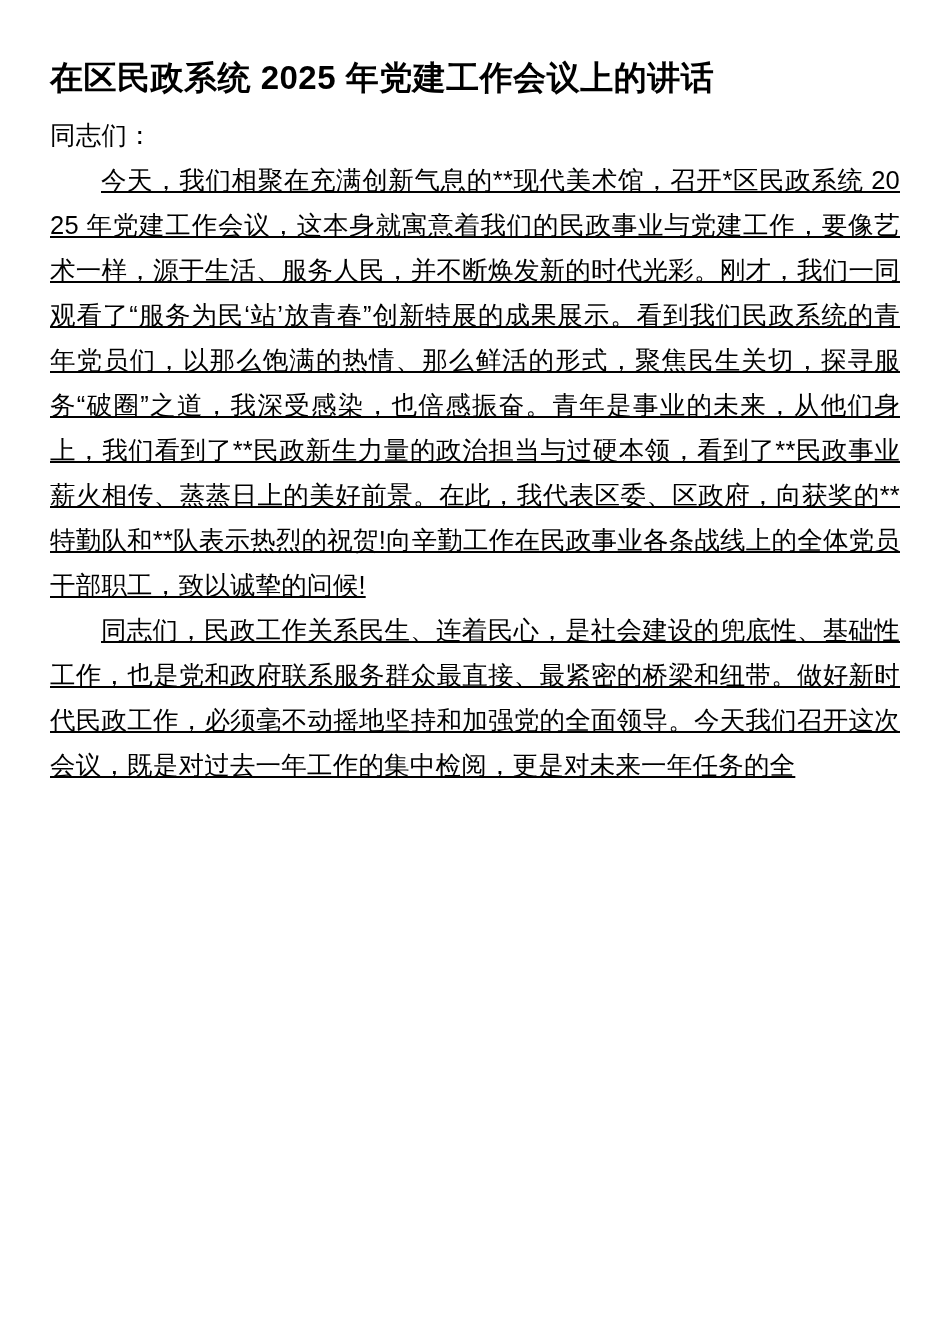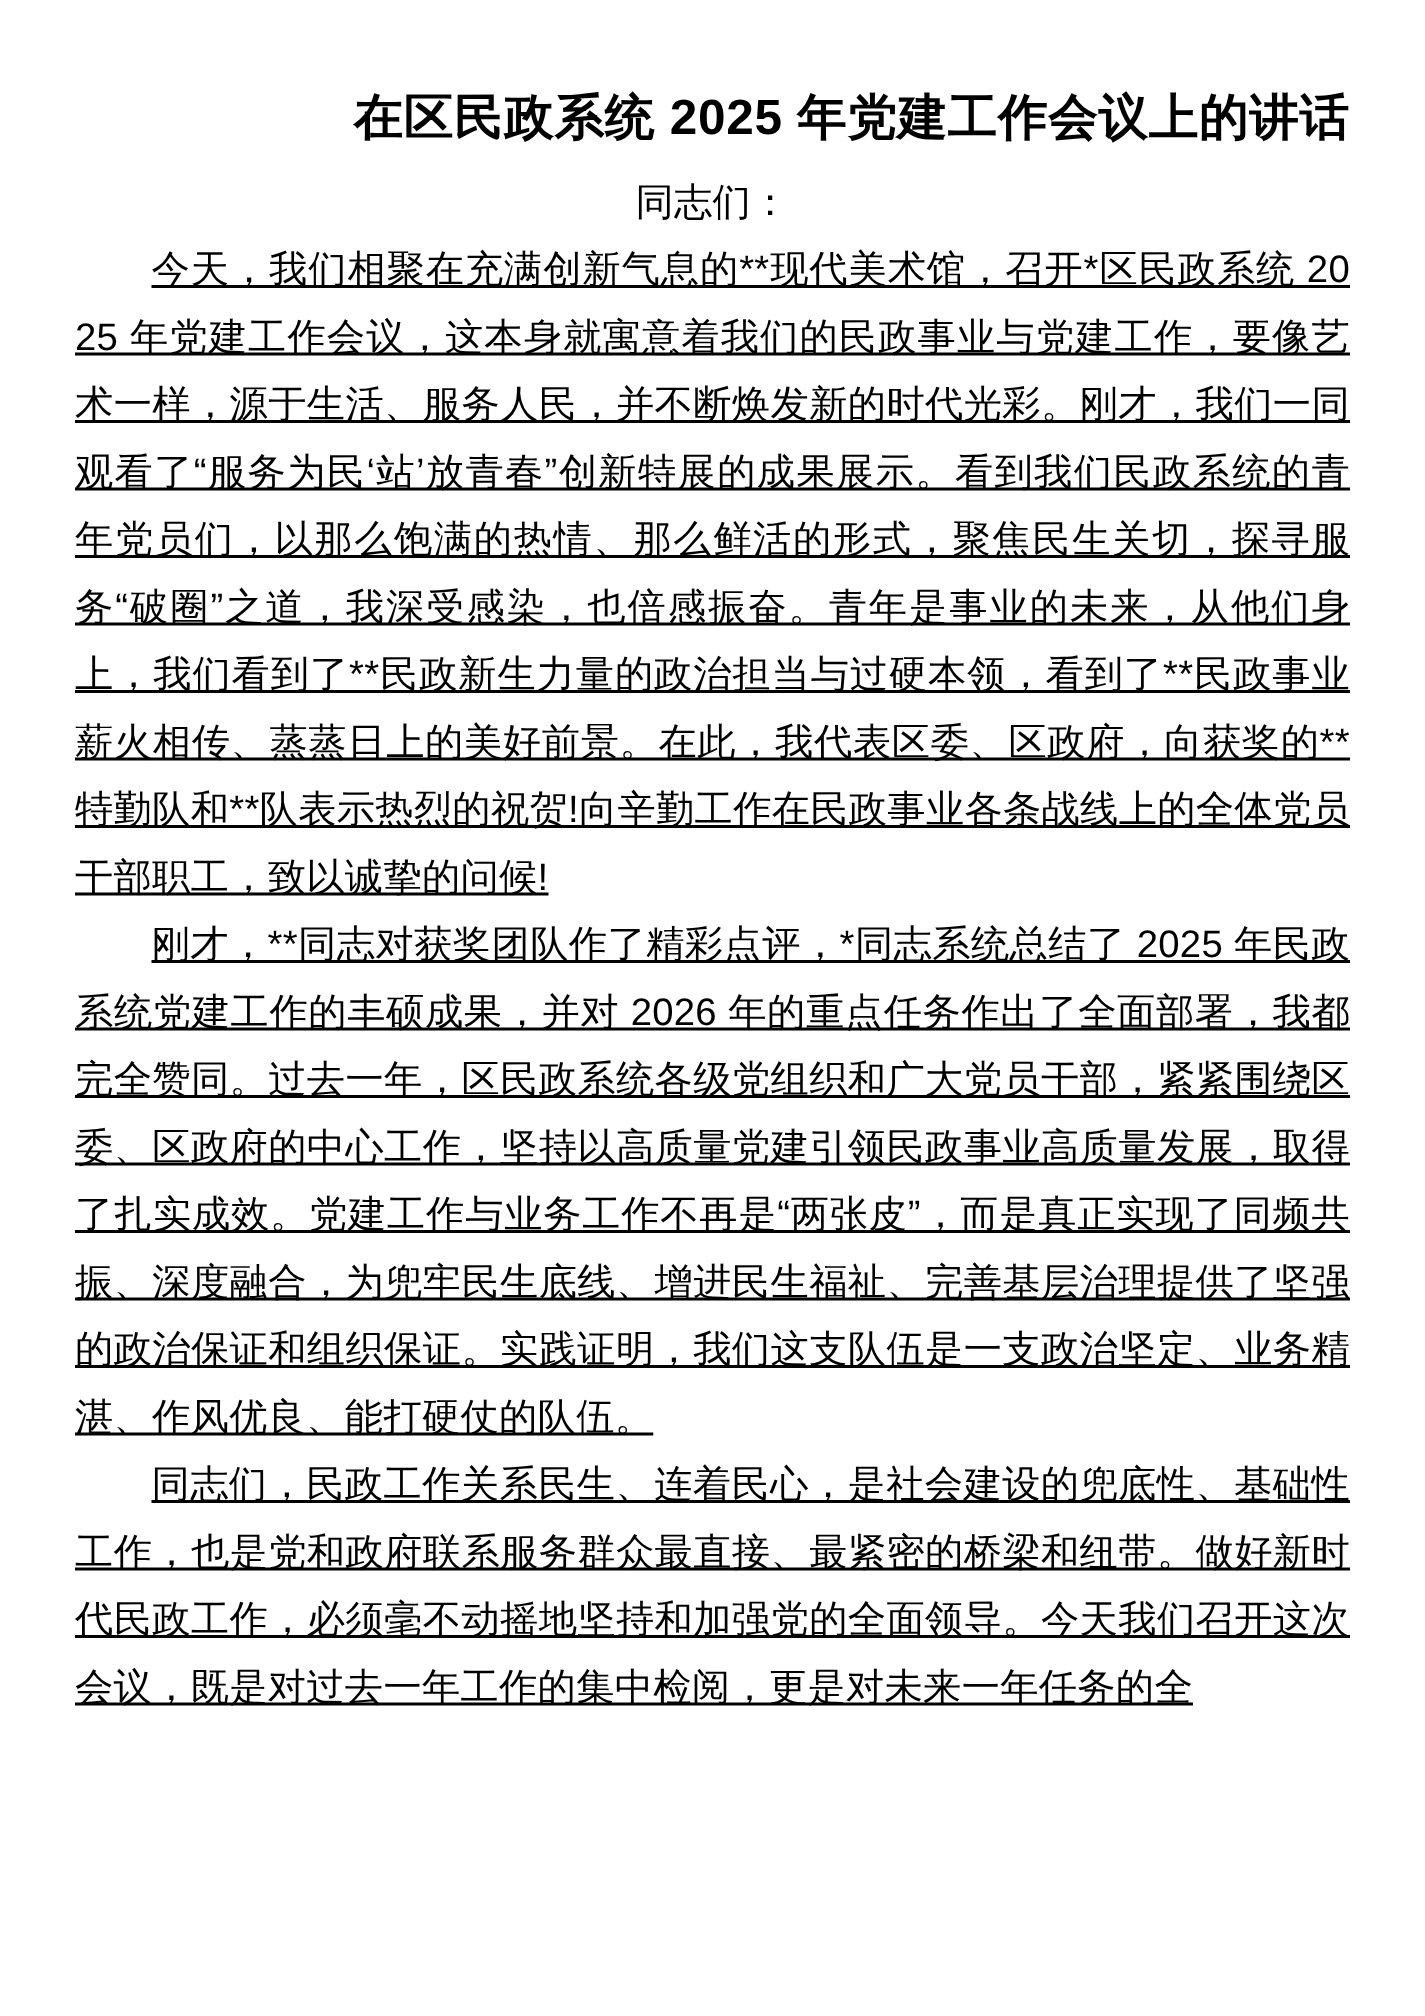--- a/index.html
+++ b/index.html
@@ -18,35 +18,34 @@
     position: relative;
     width: 950px;
     height: 1344px;
     background: #ffffff;
     box-sizing: border-box;
     padding: 0 50px;
   }
   .doc-title {
     font-size: 33px;
     font-weight: bold;
-    text-align: right;
+    text-align: left;
     line-height: 1.32;
     letter-spacing: 0.5px;
     margin: 0;
     padding-top: 56px;
     padding-bottom: 6px;
     white-space: nowrap;
   }
   .salutation {
     font-size: 25.5px;
     line-height: 45px;
     margin: 0;
     padding-top: 7px;
     letter-spacing: 0.2px;
-    text-align: center;
   }
   .body-para {
     font-size: 25.5px;
     line-height: 45px;
     margin: 0;
     text-align: justify;
     text-justify: inter-character;
     text-indent: 51px;
     letter-spacing: 0.2px;
     word-break: break-all;
@@ -68,19 +67,18 @@
 <body>
 
 <div class="page">
 
   <h1 class="doc-title">在区民政系统 2025 年党建工作会议上的讲话</h1>
 
   <p class="salutation">同志们：</p>
 
   <p class="body-para">今天，我们相聚在充满创新气息的**现代美术馆，召开*区民政系统 2025 年党建工作会议，这本身就寓意着我们的民政事业与党建工作，要像艺术一样，源于生活、服务人民，并不断焕发新的时代光彩。刚才，我们一同观看了“服务为民‘站’放青春”创新特展的成果展示。看到我们民政系统的青年党员们，以那么饱满的热情、那么鲜活的形式，聚焦民生关切，探寻服务“破圈”之道，我深受感染，也倍感振奋。青年是事业的未来，从他们身上，我们看到了**民政新生力量的政治担当与过硬本领，看到了**民政事业薪火相传、蒸蒸日上的美好前景。在此，我代表区委、区政府，向获奖的**特勤队和**队表示热烈的祝贺!向辛勤工作在民政事业各条战线上的全体党员干部职工，致以诚挚的问候!</p>
 
-  <p class="body-para">刚才，**同志对获奖团队作了精彩点评，*同志系统总结了 2025 年民政系统党建工作的丰硕成果，并对 2026 年的重点任务作出了全面部署，我都完全赞同。过去一年，区民政系统各级党组织和广大党员干部，紧紧围绕区委、区政府的中心工作，坚持以高质量党建引领民政事业高质量发展，取得了扎实成效。党建工作与业务工作不再是“两张皮”，而是真正实现了同频共振、深度融合，为兜牢民生底线、增进民生福祉、完善基层治理提供了坚强的政治保证和组织保证。实践证明，我们这支队伍是一支政治坚定、业务精湛、作风优良、能打硬仗的队伍。</p>
 
   <p class="body-para last">同志们，民政工作关系民生、连着民心，是社会建设的兜底性、基础性工作，也是党和政府联系服务群众最直接、最紧密的桥梁和纽带。做好新时代民政工作，必须毫不动摇地坚持和加强党的全面领导。今天我们召开这次会议，既是对过去一年工作的集中检阅，更是对未来一年任务的全</p>
 
   <div class="clip-bottom"></div>
 
 </div>
 
 </body></html>

